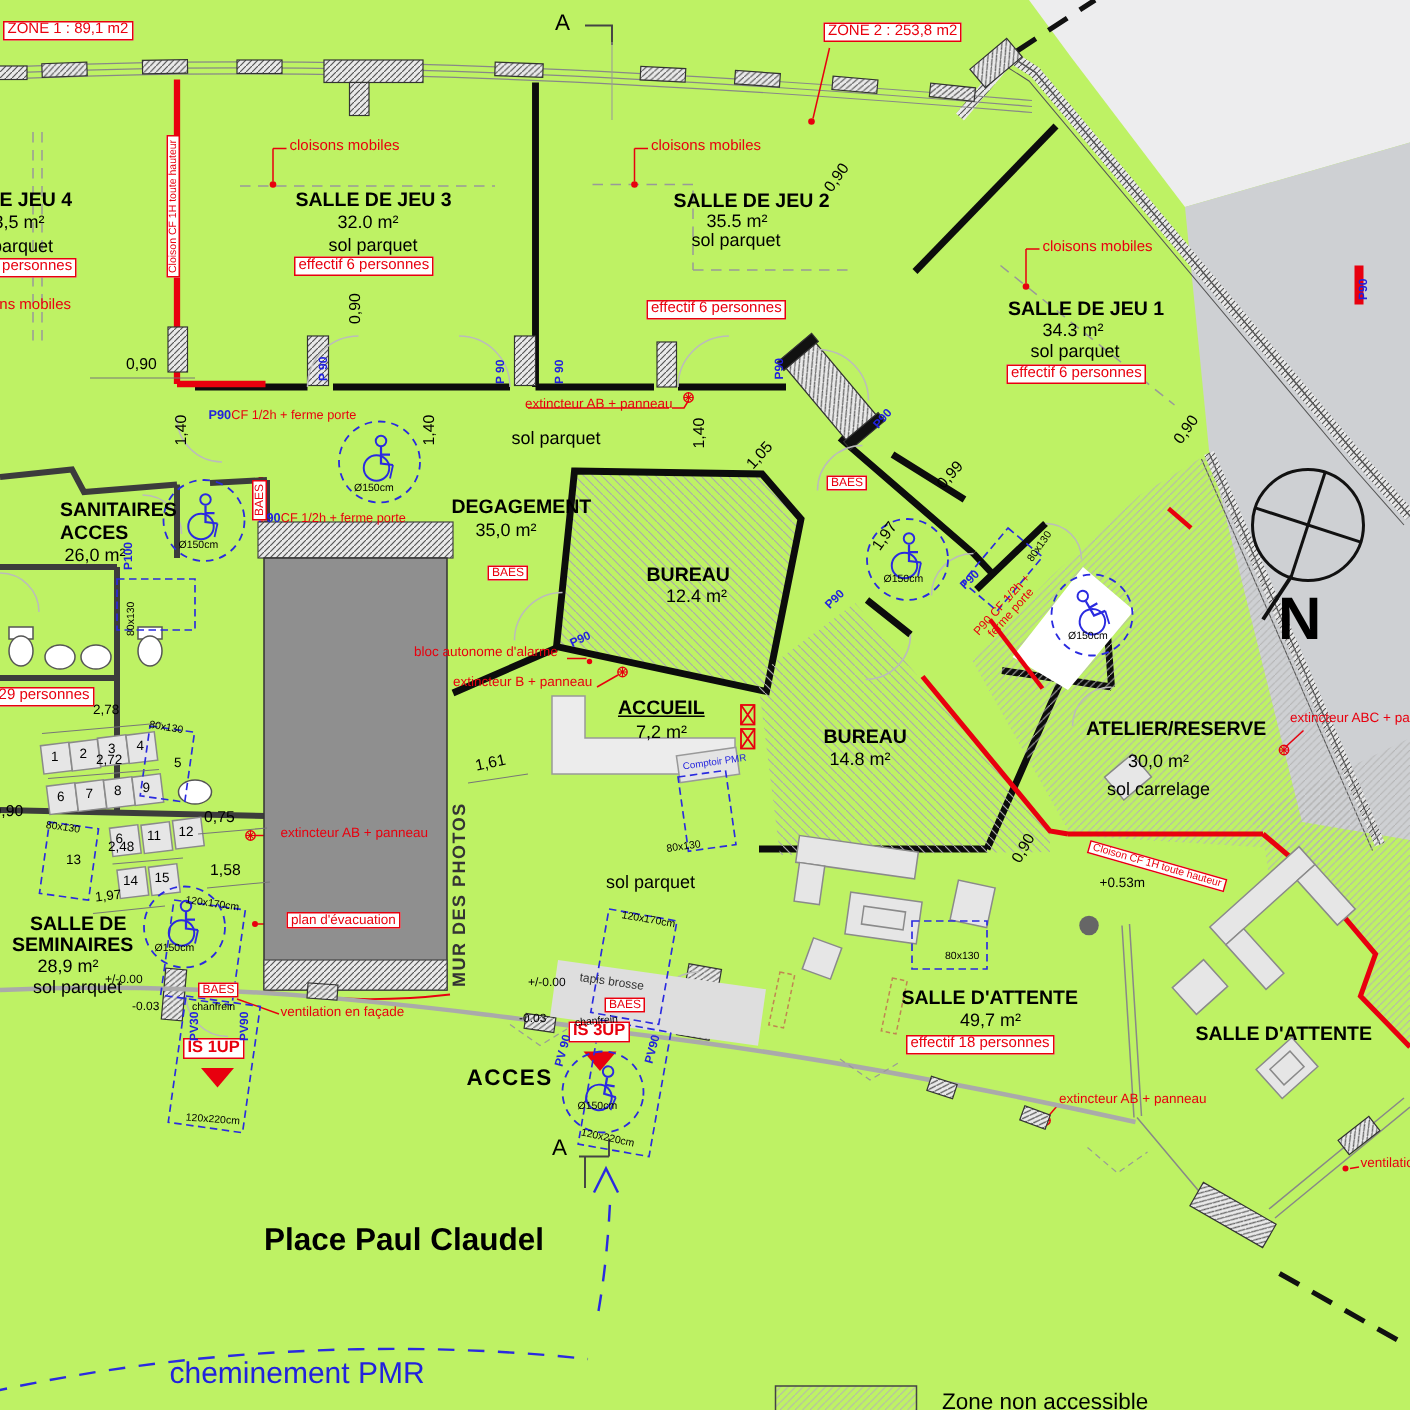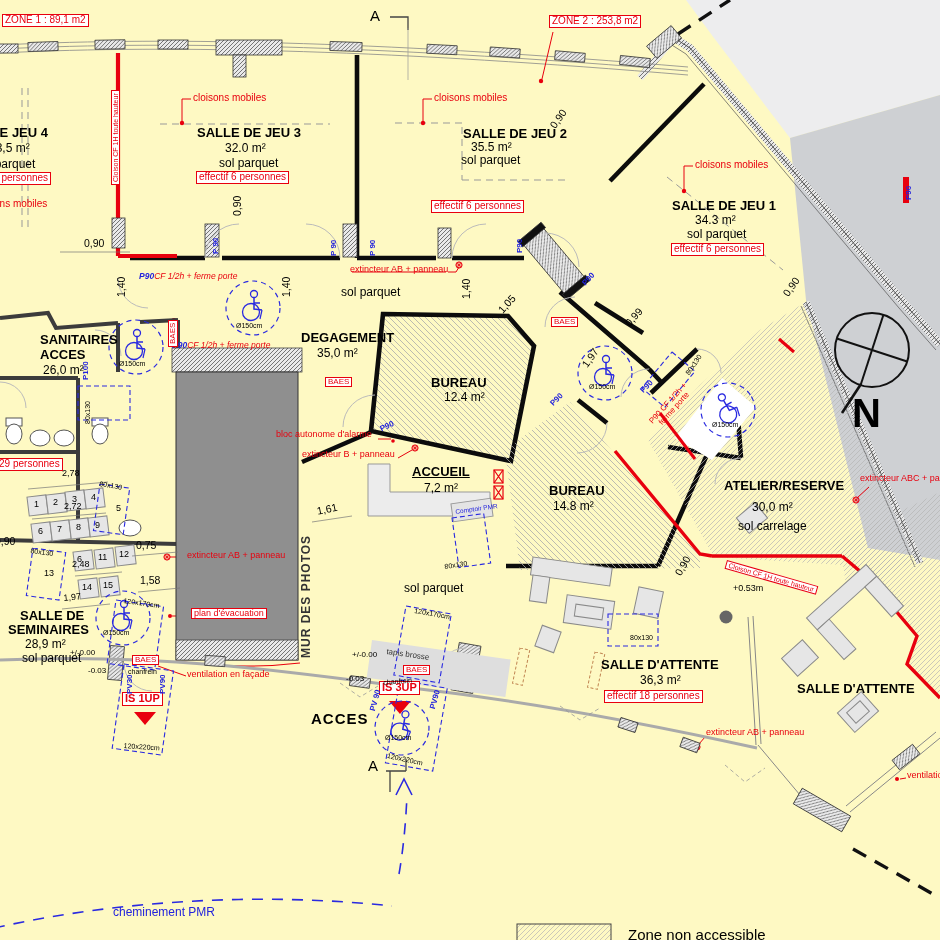--- a/index.html
+++ b/index.html
@@ -1,27 +1,27 @@
 <!DOCTYPE html>
 <html><head>
 <meta charset="utf-8">
 <style>
   html,body{margin:0;padding:0;background:#fff;}
-  #plan{position:relative;width:940px;height:940px;overflow:hidden;background:#fef9c3;
+  #plan{position:relative;width:940px;height:940px;overflow:hidden;background:#bef264;
         font-family:"Liberation Sans",sans-serif;}
   #plan svg{position:absolute;left:0;top:0;}
   .lbl{position:absolute;white-space:nowrap;color:#000;line-height:1.05;transform-origin:left top;}
   .b{font-weight:bold;}
   .red{color:#e8000e;}
   .blue{color:#2222dd;}
   .gry{color:#333;}
   .box{border:1px solid #e8000e;background:#fff;padding:0 2px;}
-  .f6{font-size:6.5px;} .f7{font-size:7px;} .f8{font-size:8px;} .f85{font-size:8.5px;font-style:italic;}
+  .f6{font-size:6.5px;} .f7{font-size:7px;} .f8{font-size:8px;} .f85{font-size:8.5px;}
   .f9{font-size:9px;} .f10{font-size:10px;} .f105{font-size:10.5px;} .f11{font-size:11px;}
-  .f12{font-size:12px;} .f13{font-size:13px;} .f15{font-size:15px;} .f16{font-size:12px;}
+  .f12{font-size:12px;} .f13{font-size:13px;} .f15{font-size:15px;} .f16{font-size:20px;}
   .f21{font-size:21px;} .f38{font-size:40px;}
   .u{text-decoration:underline;}
   .ctr{text-align:center;}
 </style>
 </head>
 <body>
 
 <div id="plan">
 
 <svg width="940" height="940" viewBox="0 0 940 940">
@@ -363,21 +363,21 @@
 <div class="lbl f12" style="left:-24px;top:158px">sol parquet</div>
 <div class="lbl box red f10" style="left:-42px;top:172px">effectif 6 personnes</div>
 <div class="lbl red f10" style="left:-26px;top:199px">cloisons mobiles</div>
 
 <div class="lbl b f13" style="left:197px;top:126px">SALLE DE JEU 3</div>
 <div class="lbl f12" style="left:225px;top:142px">32.0 m²</div>
 <div class="lbl f12" style="left:219px;top:157px">sol parquet</div>
 <div class="lbl box red f10" style="left:196px;top:171px">effectif 6 personnes</div>
 <div class="lbl red f10" style="left:193px;top:93px">cloisons mobiles</div>
 
-<div class="lbl b f13" style="left:463px;top:127px">SALLE DE JEU 2</div>
+<div class="lbl b f13" style="left:449px;top:127px">SALLE DE JEU 2</div>
 <div class="lbl f12" style="left:471px;top:141px">35.5 m²</div>
 <div class="lbl f12" style="left:461px;top:154px">sol parquet</div>
 <div class="lbl box red f10" style="left:431px;top:200px">effectif 6 personnes</div>
 <div class="lbl red f10" style="left:434px;top:93px">cloisons mobiles</div>
 
 <div class="lbl b f13" style="left:672px;top:199px">SALLE DE JEU 1</div>
 <div class="lbl f12" style="left:695px;top:214px">34.3 m²</div>
 <div class="lbl f12" style="left:687px;top:228px">sol parquet</div>
 <div class="lbl box red f10" style="left:671px;top:243px">effectif 6 personnes</div>
 <div class="lbl red f10" style="left:695px;top:160px">cloisons mobiles</div>
@@ -403,25 +403,26 @@
 <div class="lbl f12" style="left:752px;top:501px">30,0 m²</div>
 <div class="lbl f12" style="left:738px;top:520px">sol carrelage</div>
 
 <div class="lbl b f13" style="left:20px;top:609px">SALLE DE</div>
 <div class="lbl b f13" style="left:8px;top:623px">SEMINAIRES</div>
 <div class="lbl f12" style="left:25px;top:638px">28,9 m²</div>
 <div class="lbl f12" style="left:22px;top:652px">sol parquet</div>
 <div class="lbl box red f10" style="left:-36px;top:458px">effectif 29 personnes</div>
 
 <div class="lbl b f13" style="left:601px;top:658px">SALLE D'ATTENTE</div>
-<div class="lbl f12" style="left:640px;top:674px">36,3 m²</div>
+<div class="lbl f12" style="left:640px;top:674px">49,7 m²</div>
 <div class="lbl box red f10" style="left:604px;top:690px">effectif 18 personnes</div>
 <div class="lbl b f13" style="left:797px;top:682px">SALLE D'ATTENTE</div>
 
 <div class="lbl b f15" style="left:311px;top:711px;letter-spacing:1px">ACCES</div>
+<div class="lbl b f21" style="left:176px;top:816px">Place Paul Claudel</div>
 <div class="lbl blue f16" style="left:113px;top:906px">cheminement PMR</div>
 
 <div class="lbl b f12 gry" style="left:300px;top:658px;transform:rotate(-90deg);letter-spacing:1px">MUR DES PHOTOS</div>
 
 <div class="lbl b f38" style="left:852px;top:392px">N</div>
 
 <div class="lbl box red f7" style="left:111px;top:185px;transform:rotate(-90deg)">Cloison CF 1H toute hauteur</div>
 <div class="lbl box red f7" style="left:727px;top:560px;transform:rotate(16deg)">Cloison CF 1H toute hauteur</div>
 
 <div class="lbl f85" style="left:139px;top:272px"><span class="blue b">P90</span><span class="red">CF 1/2h + ferme porte</span></div>

